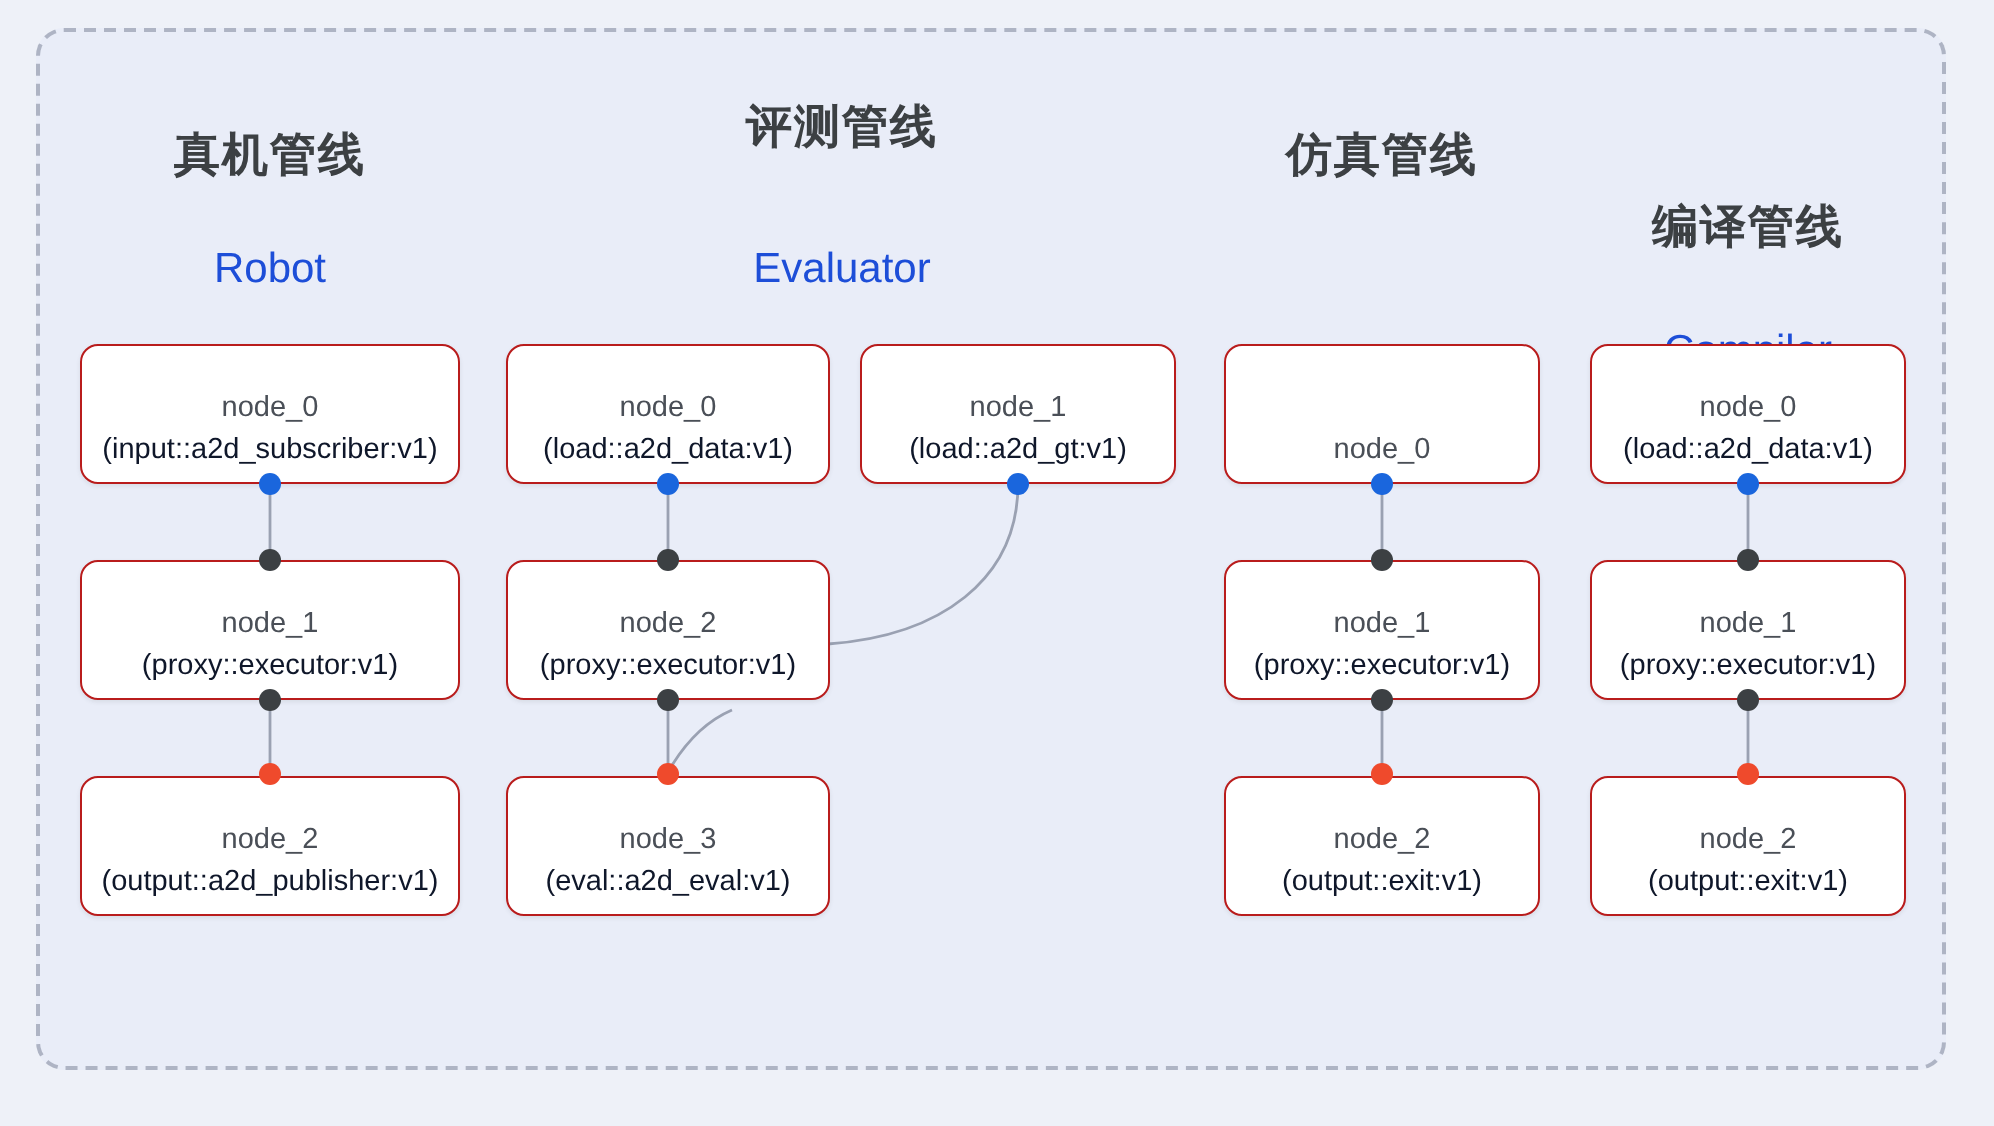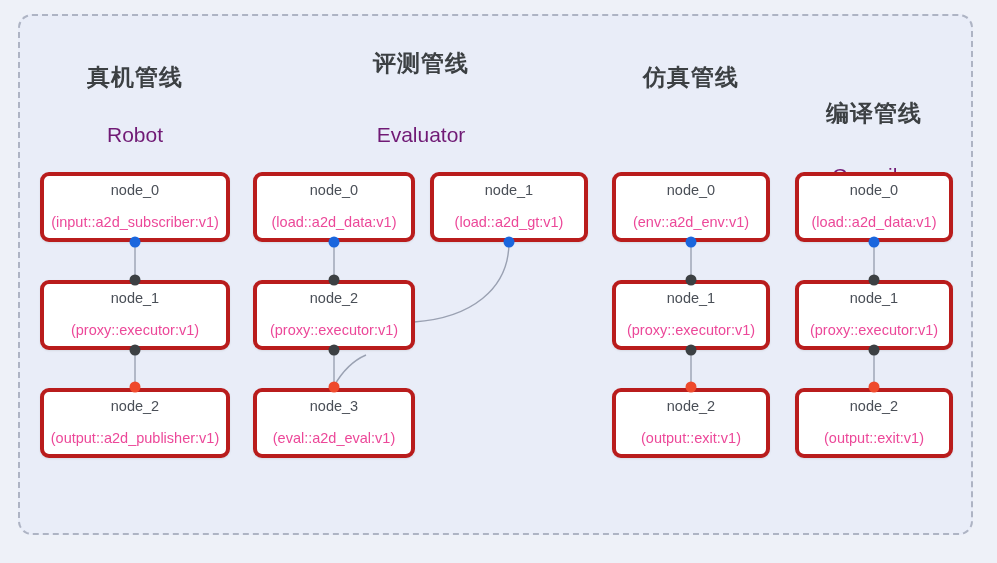--- a/index.html
+++ b/index.html
@@ -52,47 +52,47 @@
     font-weight: bold;
     color: #3c4043;
     letter-spacing: 1px;
     white-space: nowrap;
   }
   .col-sub {
     position: absolute;
     text-align: center;
     font-size: 21px;
     font-weight: normal;
-    color: #701a75;
+    color: #1d4ed8;
     white-space: nowrap;
   }
 
   
   .node {
     position: absolute;
     box-sizing: border-box;
     background: #ffffff;
-    border: 4px solid #b91c1c;
+    border: 1px solid #b91c1c;
     border-radius: 9px;
     box-shadow: 0 1px 2px rgba(60, 64, 67, 0.10);
     display: flex;
     flex-direction: column;
     align-items: center;
-    justify-content: space-between;
+    justify-content: flex-end;
     padding: 4px 6px;
   }
   .node .nm {
     font-size: 14.5px;
     color: #4a4f57;
     line-height: 1.5;
     white-space: nowrap;
   }
   .node .sig {
     font-size: 14.5px;
-    color: #ec4899;
+    color: #0f172a;
     line-height: 1.5;
     white-space: nowrap;
   }
 
   
   .dot {
     position: absolute;
     width: 11px;
     height: 11px;
     border-radius: 50%;
@@ -175,21 +175,20 @@
     <span class="sig">(eval::a2d_eval:v1)</span>
   </div>
   <div class="dot dot-in" style="left:334px; top:242px;"></div>
   <div class="dot dot-in" style="left:509px; top:242px;"></div>
   <div class="dot dot-mid" style="left:334px; top:280px;"></div>
   <div class="dot dot-mid" style="left:334px; top:350px;"></div>
   <div class="dot dot-out" style="left:334px; top:387px;"></div>
 
   <div class="node" style="left:612px; top:172px; width:158px; height:70px;">
     <span class="nm">node_0</span>
-    <span class="sig">(env::a2d_env:v1)</span>
   </div>
   <div class="node" style="left:612px; top:280px; width:158px; height:70px;">
     <span class="nm">node_1</span>
     <span class="sig">(proxy::executor:v1)</span>
   </div>
   <div class="node" style="left:612px; top:388px; width:158px; height:70px;">
     <span class="nm">node_2</span>
     <span class="sig">(output::exit:v1)</span>
   </div>
   <div class="dot dot-in" style="left:691px; top:242px;"></div>

